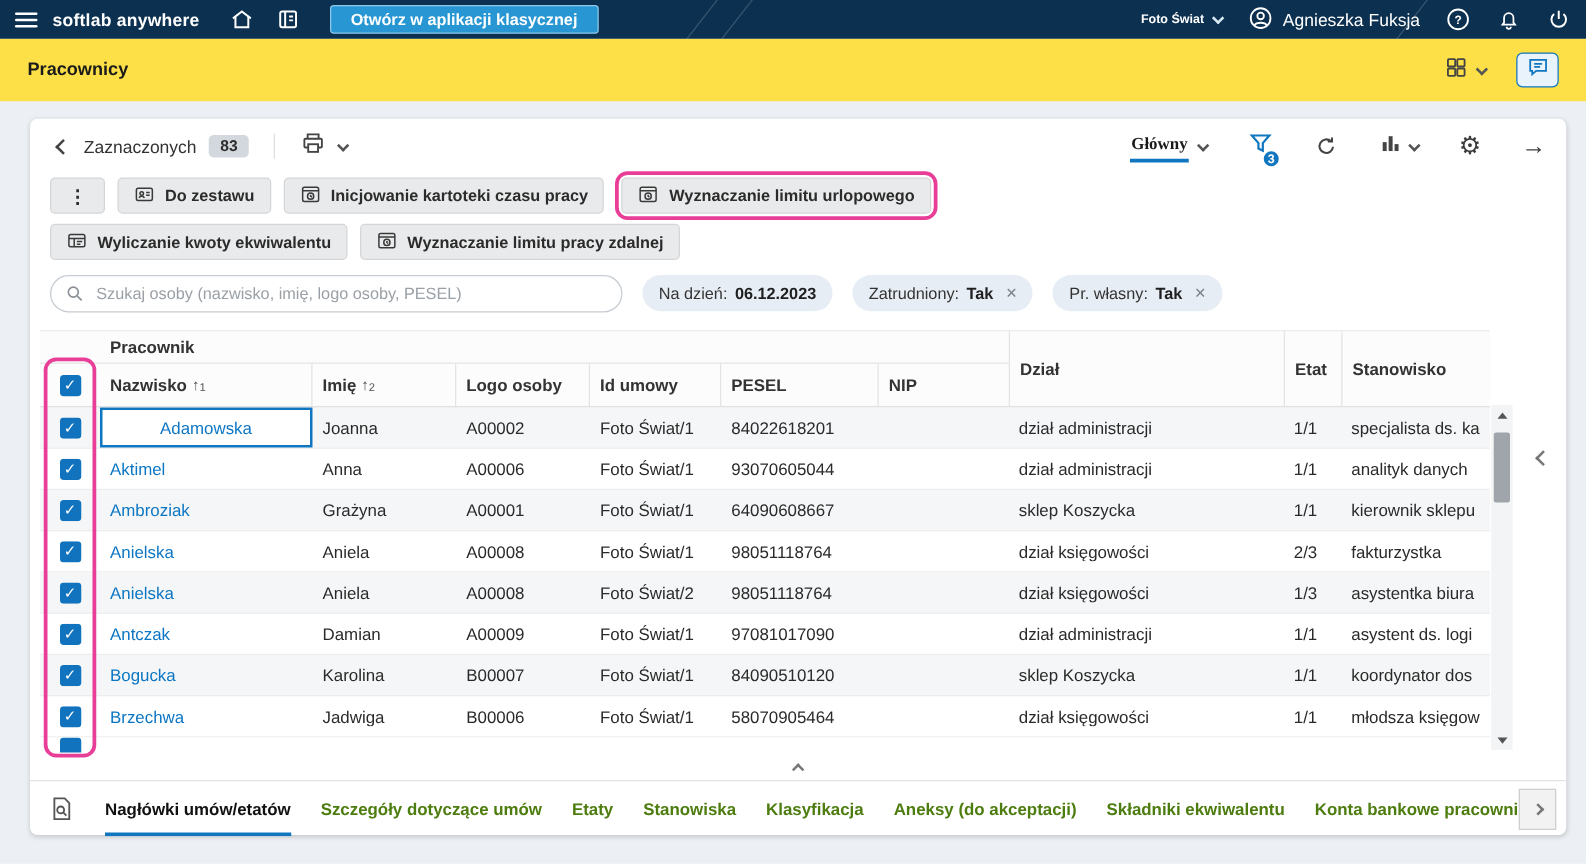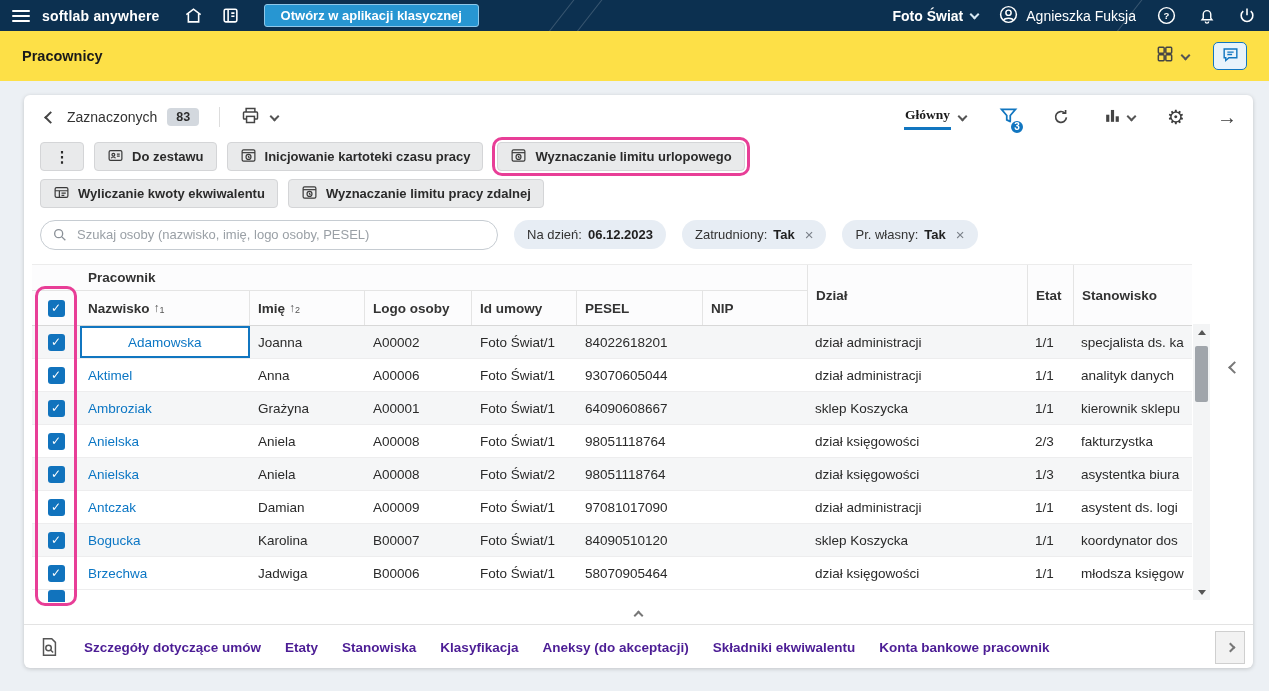--- a/index.html
+++ b/index.html
@@ -7,21 +7,21 @@
   body { font-family:"Liberation Sans","DejaVu Sans",sans-serif; background:#ecf0f4; overflow:hidden; color:#222; position:relative; }
 
   
   .topbar { position:relative; height:31px; background:#0c3050; display:flex; align-items:center; padding:0 12px; color:#fff; overflow:hidden; z-index:5; }
   .burger { width:18px; display:flex; flex-direction:column; gap:3px; margin-right:12px; cursor:pointer; }
   .burger span { height:2px; background:#fff; border-radius:1px; }
   .brand { font-size:14px; font-weight:700; letter-spacing:.2px; margin-right:24px; }
   .tb-ic { margin-right:18px; display:flex; align-items:center; cursor:pointer; }
   .classic-btn { height:23px; background:#2796d2; border:1px solid #8fc8ea; border-radius:3px; color:#fff; font-size:13px; font-weight:700; padding:0 16px; display:flex; align-items:center; margin-left:6px; cursor:pointer; white-space:nowrap; }
   .tb-right { margin-left:auto; display:flex; align-items:center; gap:20px; }
-  .company { display:flex; align-items:center; gap:8px; font-size:14px; font-weight:700; cursor:pointer; }
+  .company { display:flex; align-items:center; gap:8px; font-size:10px; font-weight:700; cursor:pointer; }
   .userbox { display:flex; align-items:center; gap:7px; font-size:14px; cursor:pointer; }
   .deco { position:absolute; top:-12px; width:1px; height:58px; background:rgba(255,255,255,.18); transform:rotate(38deg); pointer-events:none; }
 
   
   .subheader { height:50px; background:#fde047; display:flex; align-items:center; padding:0 22px; }
   .pagetitle { font-size:14.5px; font-weight:700; color:#1a1a1a; }
   .sh-right { margin-left:auto; display:flex; align-items:center; gap:24px; }
   .grid-group { display:flex; align-items:center; gap:7px; cursor:pointer; }
   .chat-btn { width:34px; height:28px; border:1.5px solid #1176c0; border-radius:5px; background:#e8f3fb; display:flex; align-items:center; justify-content:center; cursor:pointer; }
 
@@ -104,21 +104,21 @@
   .sb-track { flex:1; position:relative; cursor:pointer; }
   .sb-thumb { position:absolute; left:2px; right:2px; top:6px; height:56px; background:#a0a5ab; border-radius:2px; cursor:grab; }
 
   .right-collapse { position:absolute; right:9px; top:258px; cursor:pointer; padding:5px; }
 
   .collapse-row { height:22px; display:flex; align-items:center; justify-content:center; cursor:pointer; }
 
   
   .tabsbar { position:relative; height:45px; border-top:1px solid #e3e3e3; display:flex; align-items:center; gap:24px; padding:0 14px; overflow:hidden; white-space:nowrap; }
   .tabs-icon { display:flex; align-items:center; cursor:pointer; flex:none; }
-  .tab { font-size:13.5px; font-weight:700; color:#4c1d95; height:100%; display:flex; align-items:center; border-bottom:3px solid transparent; padding-top:3px; cursor:pointer; flex:none; }
+  .tab { font-size:13.5px; font-weight:700; color:#4d7c0f; height:100%; display:flex; align-items:center; border-bottom:3px solid transparent; padding-top:3px; cursor:pointer; flex:none; }
   .tab.active { color:#111; border-bottom-color:#1176c0; }
   .tabs-scroll-right { position:absolute; right:8px; top:6px; width:30px; height:33px; background:#f2f2f2; border:1px solid #cfcfcf; display:flex; align-items:center; justify-content:center; cursor:pointer; }
 </style>
 </head>
 <body>
 
 <div class="topbar">
   <div class="burger">
       <span></span>
       <span></span>
@@ -550,20 +550,21 @@
   </div>
 
   <div class="tabsbar">
     <div class="tabs-icon">
       <svg viewBox="0 0 24 24" width="22" height="22" fill="none" stroke="#555" stroke-width="1.6">
           <path d="M6 3 H15 L19 7 V21 H6 Z"></path>
           <circle cx="11.5" cy="13" r="3"></circle>
           <path d="M13.7 15.2 L16.5 18"></path>
         </svg>
     </div>
+    <div class="tab active">Nagłówki umów/etatów</div>
     <div class="tab">Szczegóły dotyczące umów</div>
     <div class="tab">Etaty</div>
     <div class="tab">Stanowiska</div>
     <div class="tab">Klasyfikacja</div>
     <div class="tab">Aneksy (do akceptacji)</div>
     <div class="tab">Składniki ekwiwalentu</div>
     <div class="tab">Konta bankowe pracownik</div>
     <div class="tabs-scroll-right">
         <span class="chv right gray"></span>
       </div>

